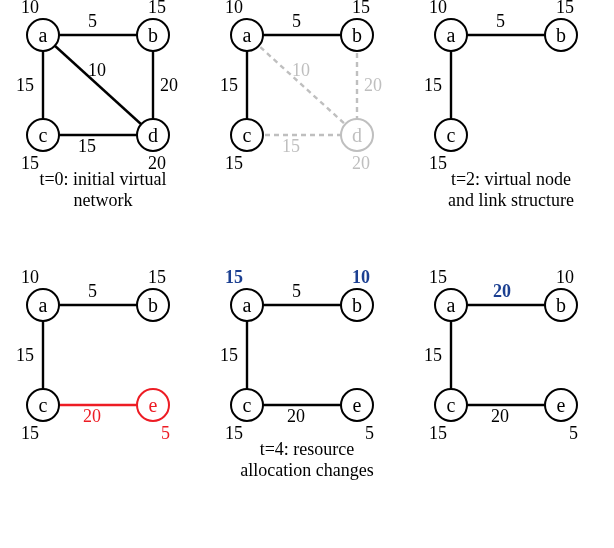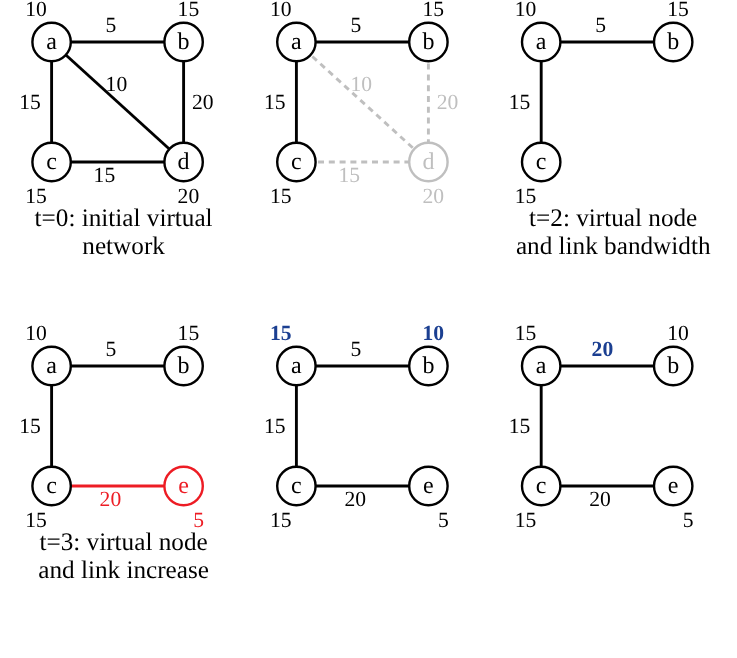--- a/index.html
+++ b/index.html
@@ -55,21 +55,21 @@
     font-size: 18px;
     color: #000;
     background: transparent;
     white-space: nowrap;
   }
   .edge-label.red { color:#ed1c24; }
   .edge-label.gray { color:#bfbfbf; }
   .edge-label.blue { color:#1b3f91; font-weight: bold; }
   .caption {
     text-align: center;
-    font-size: 21px;
+    font-size: 18px;
     line-height: 1.15;
     margin-top: 4px;
     white-space: pre-line;
   }
   svg.edges {
     position: absolute;
     left: 0; top: 0;
     width: 180px; height: 160px;
     overflow: visible;
   }
@@ -170,21 +170,21 @@
         </div>
     <div class="node" style="left:13px;top:113px">
           <span>c</span>
         </div>
 
     <span class="node-weight" style="left:8px;top:-8px">10</span>
     <span class="node-weight" style="left:135px;top:-8px">15</span>
     <span class="node-weight" style="left:8px;top:148px">15</span>
   </div>
   <div class="caption">t=2: virtual node
-and link bandwidth</div>
+and link structure</div>
 </div>
 
 <div class="panel" style="left:3px;top:275px">
   <div class="graph-area">
     <svg class="edges">
       <line class="edge" x1="30" y1="30" x2="140" y2="30"></line>
       <line class="edge" x1="30" y1="30" x2="30" y2="130"></line>
       <line class="edge red" x1="30" y1="130" x2="140" y2="130"></line>
     </svg>
     <span class="edge-label" style="left:75px;top:6px">5</span>
@@ -202,22 +202,20 @@
         </div>
     <div class="node red" style="left:123px;top:113px">
           <span>e</span>
         </div>
 
     <span class="node-weight" style="left:8px;top:-8px">10</span>
     <span class="node-weight" style="left:135px;top:-8px">15</span>
     <span class="node-weight" style="left:8px;top:148px">15</span>
     <span class="node-weight red" style="left:148px;top:148px">5</span>
   </div>
-  <div class="caption">t=3: virtual node
-and link increase</div>
 </div>
 
 <div class="panel" style="left:207px;top:275px">
   <div class="graph-area">
     <svg class="edges">
       <line class="edge" x1="30" y1="30" x2="140" y2="30"></line>
       <line class="edge" x1="30" y1="30" x2="30" y2="130"></line>
       <line class="edge" x1="30" y1="130" x2="140" y2="130"></line>
     </svg>
     <span class="edge-label" style="left:75px;top:6px">5</span>
@@ -235,20 +233,22 @@
         </div>
     <div class="node" style="left:123px;top:113px">
           <span>e</span>
         </div>
 
     <span class="node-weight blue" style="left:8px;top:-8px">15</span>
     <span class="node-weight blue" style="left:135px;top:-8px">10</span>
     <span class="node-weight" style="left:8px;top:148px">15</span>
     <span class="node-weight" style="left:148px;top:148px">5</span>
   </div>
+  <div class="caption">t=4: resource
+allocation changes</div>
 </div>
 
 <div class="panel" style="left:411px;top:275px">
   <div class="graph-area">
     <svg class="edges">
       <line class="edge" x1="30" y1="30" x2="140" y2="30"></line>
       <line class="edge" x1="30" y1="30" x2="30" y2="130"></line>
       <line class="edge" x1="30" y1="130" x2="140" y2="130"></line>
     </svg>
     <span class="edge-label blue" style="left:72px;top:6px">20</span>

